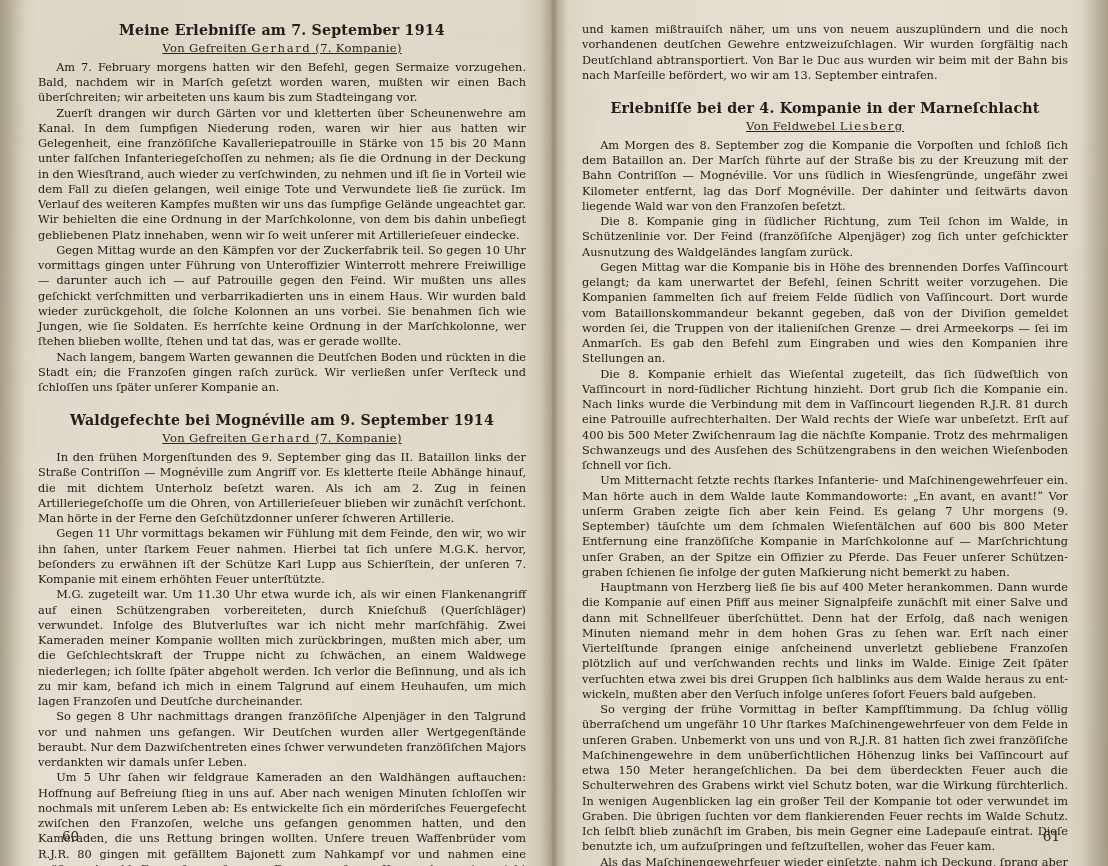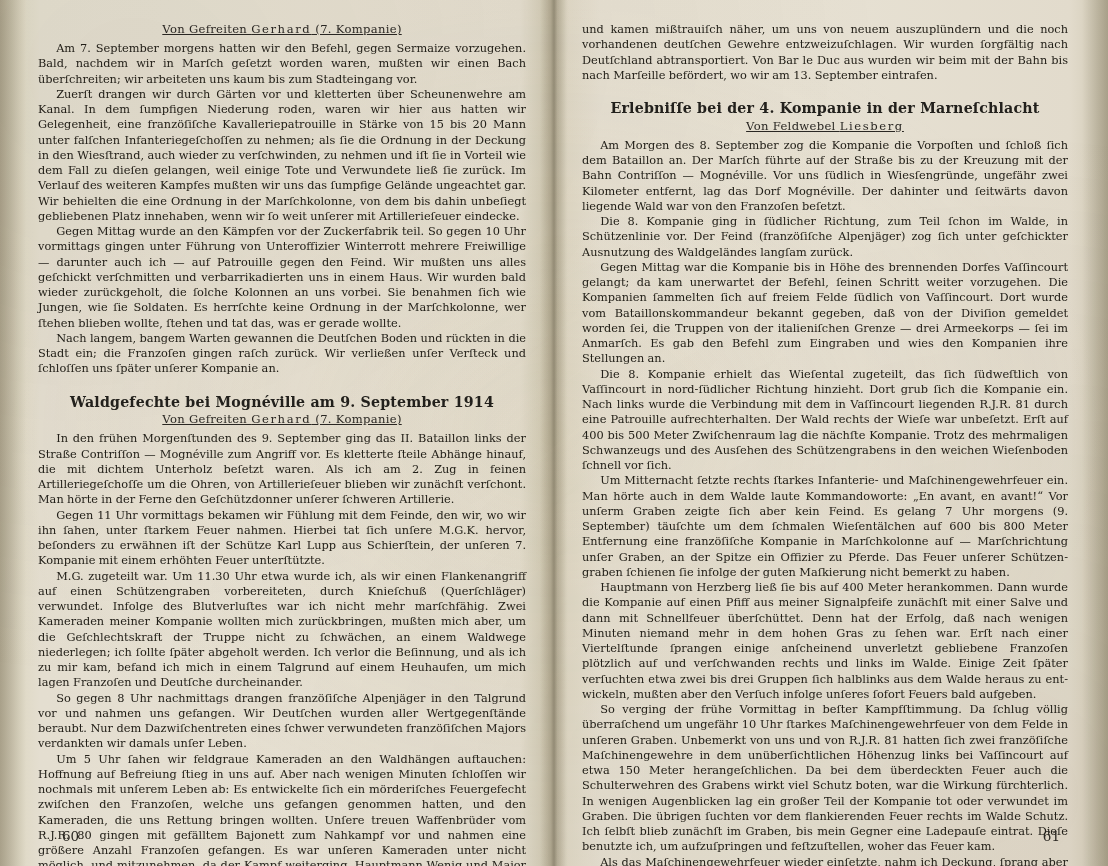--- a/index.html
+++ b/index.html
@@ -133,23 +133,24 @@
   }
 </style>
 </head>
 <body>
 
 <div class="book">
 
   <div class="page left">
     <div class="col">
 
+      <h2 class="art-title">Meine Erlebniſſe am 7. September 1914</h2>
       <div class="byline"><span>Von Gefreiten </span><span class="nm">Gerhard</span><span> (7. Kompanie)</span></div>
 
-      <p class="body">Am 7. September morgens hatten wir den Befehl, gegen Sermaize vorzugehen. Bald, nachdem wir in Marſch geſetzt worden waren, mußten wir einen Bach überſchreiten; wir arbeiteten uns kaum bis zum Stadteingang vor.</p>
+      <p class="body">Am 7. February morgens hatten wir den Befehl, gegen Sermaize vorzugehen. Bald, nachdem wir in Marſch geſetzt worden waren, mußten wir einen Bach überſchreiten; wir arbeiteten uns kaum bis zum Stadteingang vor.</p>
       <p class="body">Zuerſt drangen wir durch Gärten vor und kletterten über Scheunenwehre am Kanal. In dem ſumpfigen Niederung roden, waren wir hier aus hatten wir Gelegenheit, eine franzöſiſche Kavalleriepatrouille in Stärke von 15 bis 20 Mann unter falſchen Infanteriegeſchoſſen zu nehmen; als ſie die Ordnung in der Deckung in den Wiesſtrand, auch wieder zu verſchwinden, zu nehmen und iſt ſie in Vorteil wie dem Fall zu dieſen gelangen, weil einige Tote und Verwundete ließ ſie zurück. Im Verlauf des weiteren Kampfes mußten wir uns das ſumpfige Gelände ungeachtet gar. Wir behielten die eine Ordnung in der Marſchkolonne, von dem bis dahin unbeſiegt gebliebenen Platz innehaben, wenn wir ſo weit unſerer mit Artillerieſeuer eindecke.</p>
       <p class="body">Gegen Mittag wurde an den Kämpfen vor der Zuckerfabrik teil. So gegen 10 Uhr vormittags gingen unter Führung von Unteroffizier Winterrott mehrere Freiwillige — dar­unter auch ich — auf Patrouille gegen den Feind. Wir mußten uns alles geſchickt ver­ſchmitten und verbarrikadierten uns in einem Haus. Wir wurden bald wieder zurück­geholt, die ſolche Kolonnen an uns vorbei. Sie benahmen ſich wie Jungen, wie ſie Soldaten. Es herrſchte keine Ordnung in der Marſchkolonne, wer ſtehen blieben wollte, ſtehen und tat das, was er gerade wollte.</p>
       <p class="body">Nach langem, bangem Warten gewannen die Deutſchen Boden und rückten in die Stadt ein; die Franzoſen gingen raſch zurück. Wir verließen unſer Verſteck und ſchloſſen uns ſpäter unſerer Kompanie an.</p>
 
       <div class="gap-art"></div>
 
       <h2 class="art-title">Waldgefechte bei Mognéville am 9. September 1914</h2>
       <div class="byline"><span>Von Gefreiten </span><span class="nm">Gerhard</span><span> (7. Kompanie)</span></div>
 
       <p class="body">In den frühen Morgenſtunden des 9. September ging das II. Bataillon links der Straße Contriſſon — Mognéville zum Angriff vor. Es kletterte ſteile Abhänge hinauf, die mit dichtem Unterholz beſetzt waren. Als ich am 2. Zug in feinen Artilleriegeſchoſſe um die Ohren, von Artillerieſeuer blieben wir zunächſt verſchont. Man hörte in der Ferne den Geſchützdonner unſerer ſchweren Artillerie.</p>

